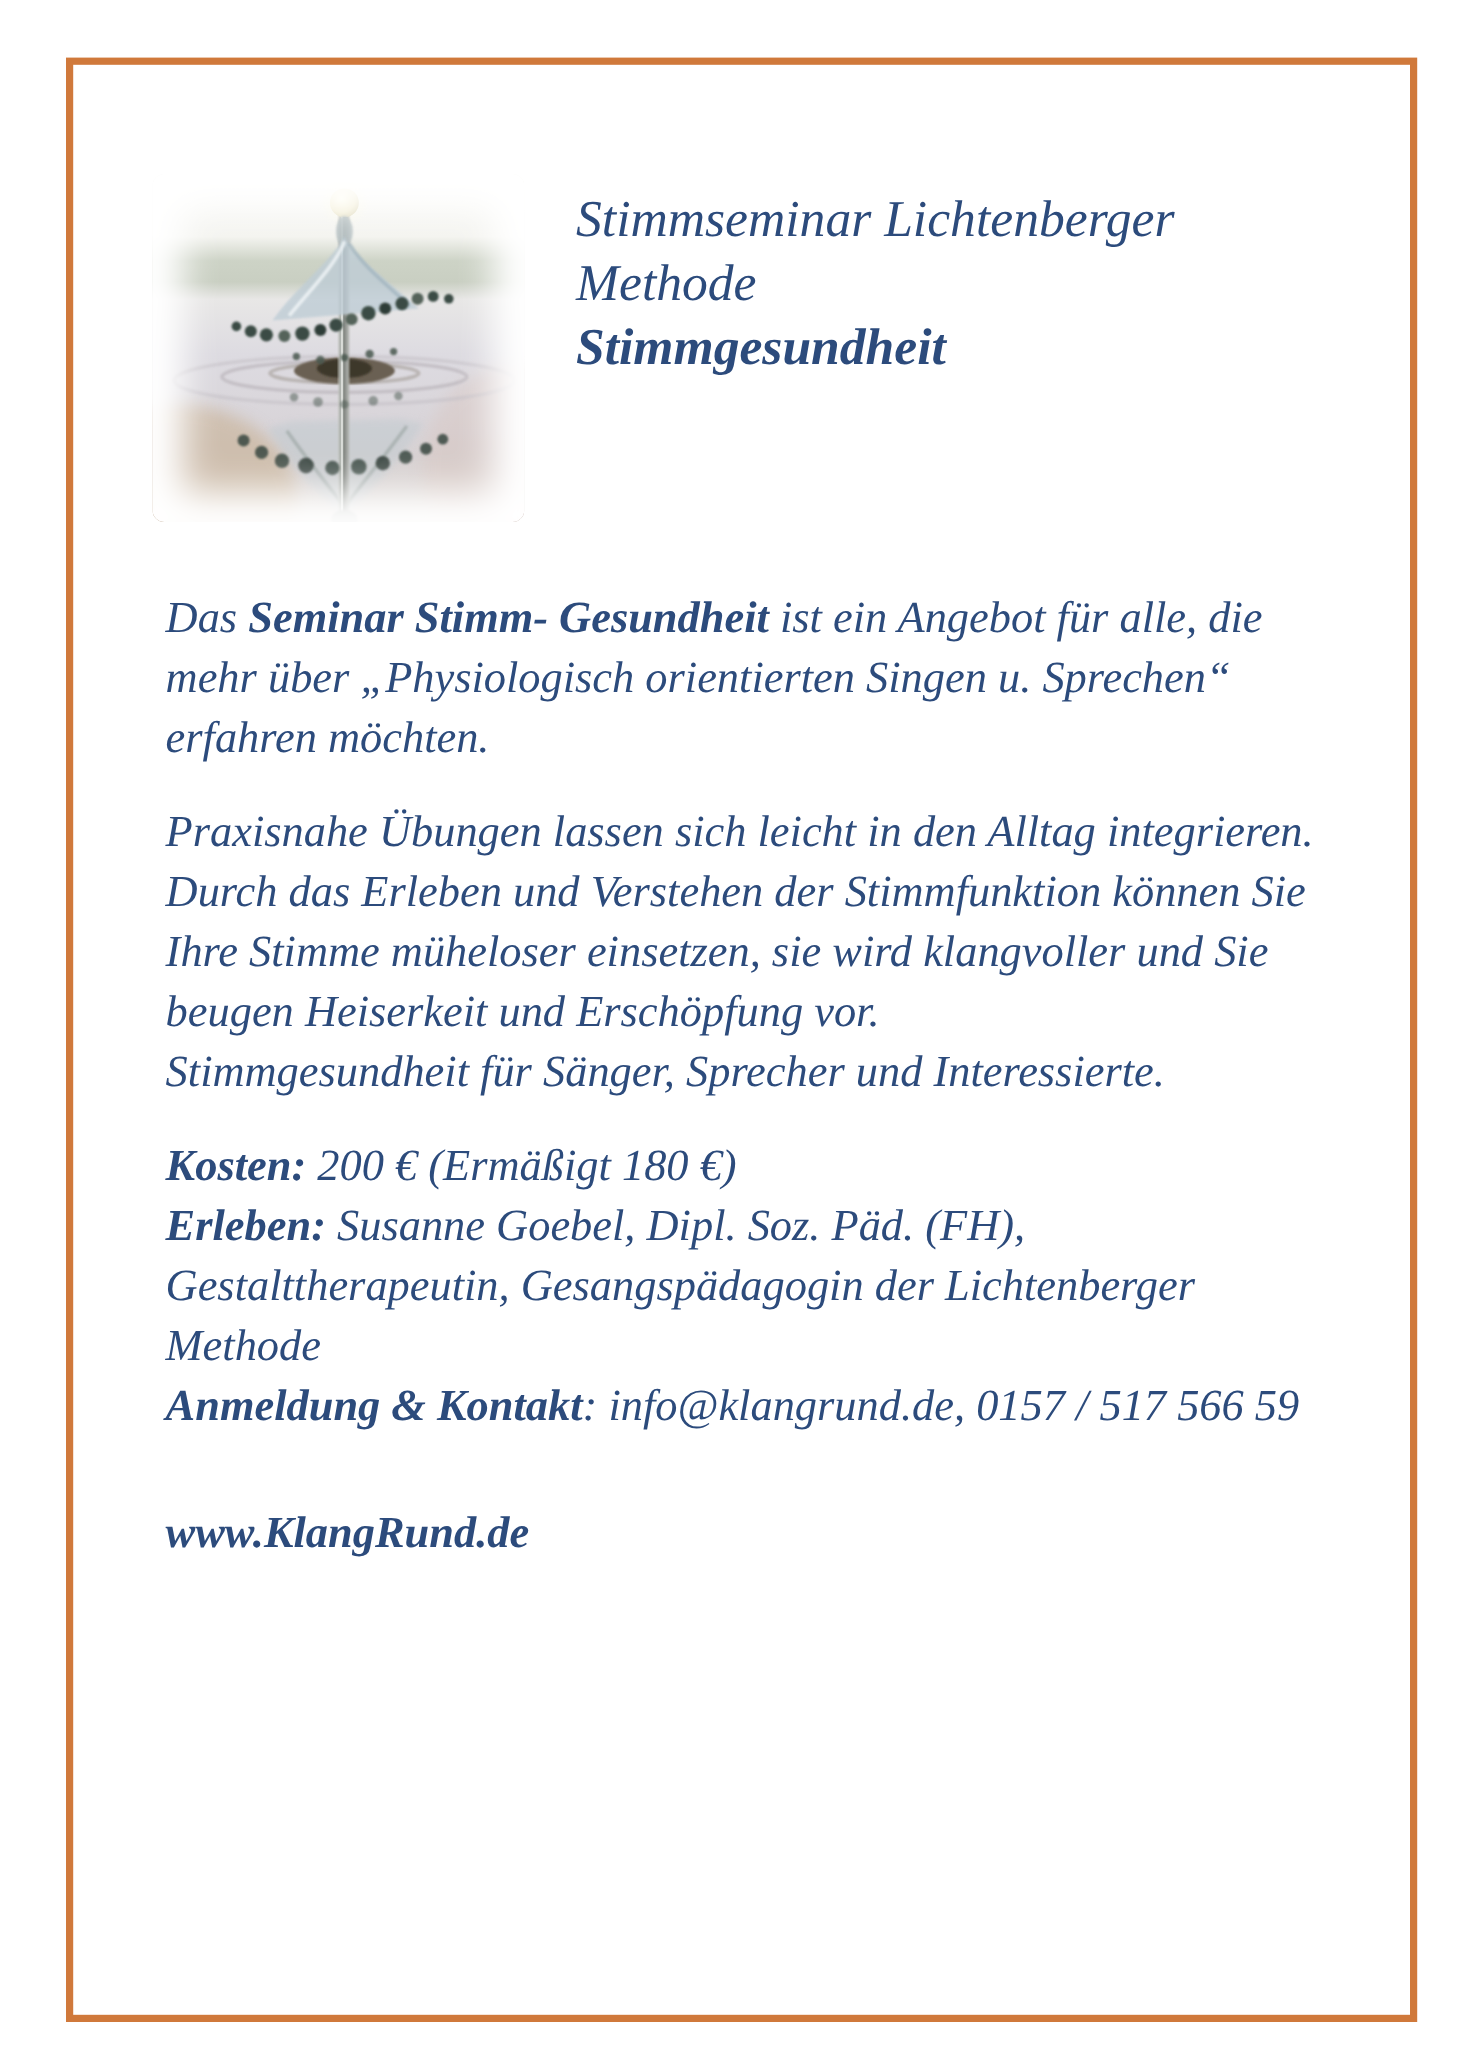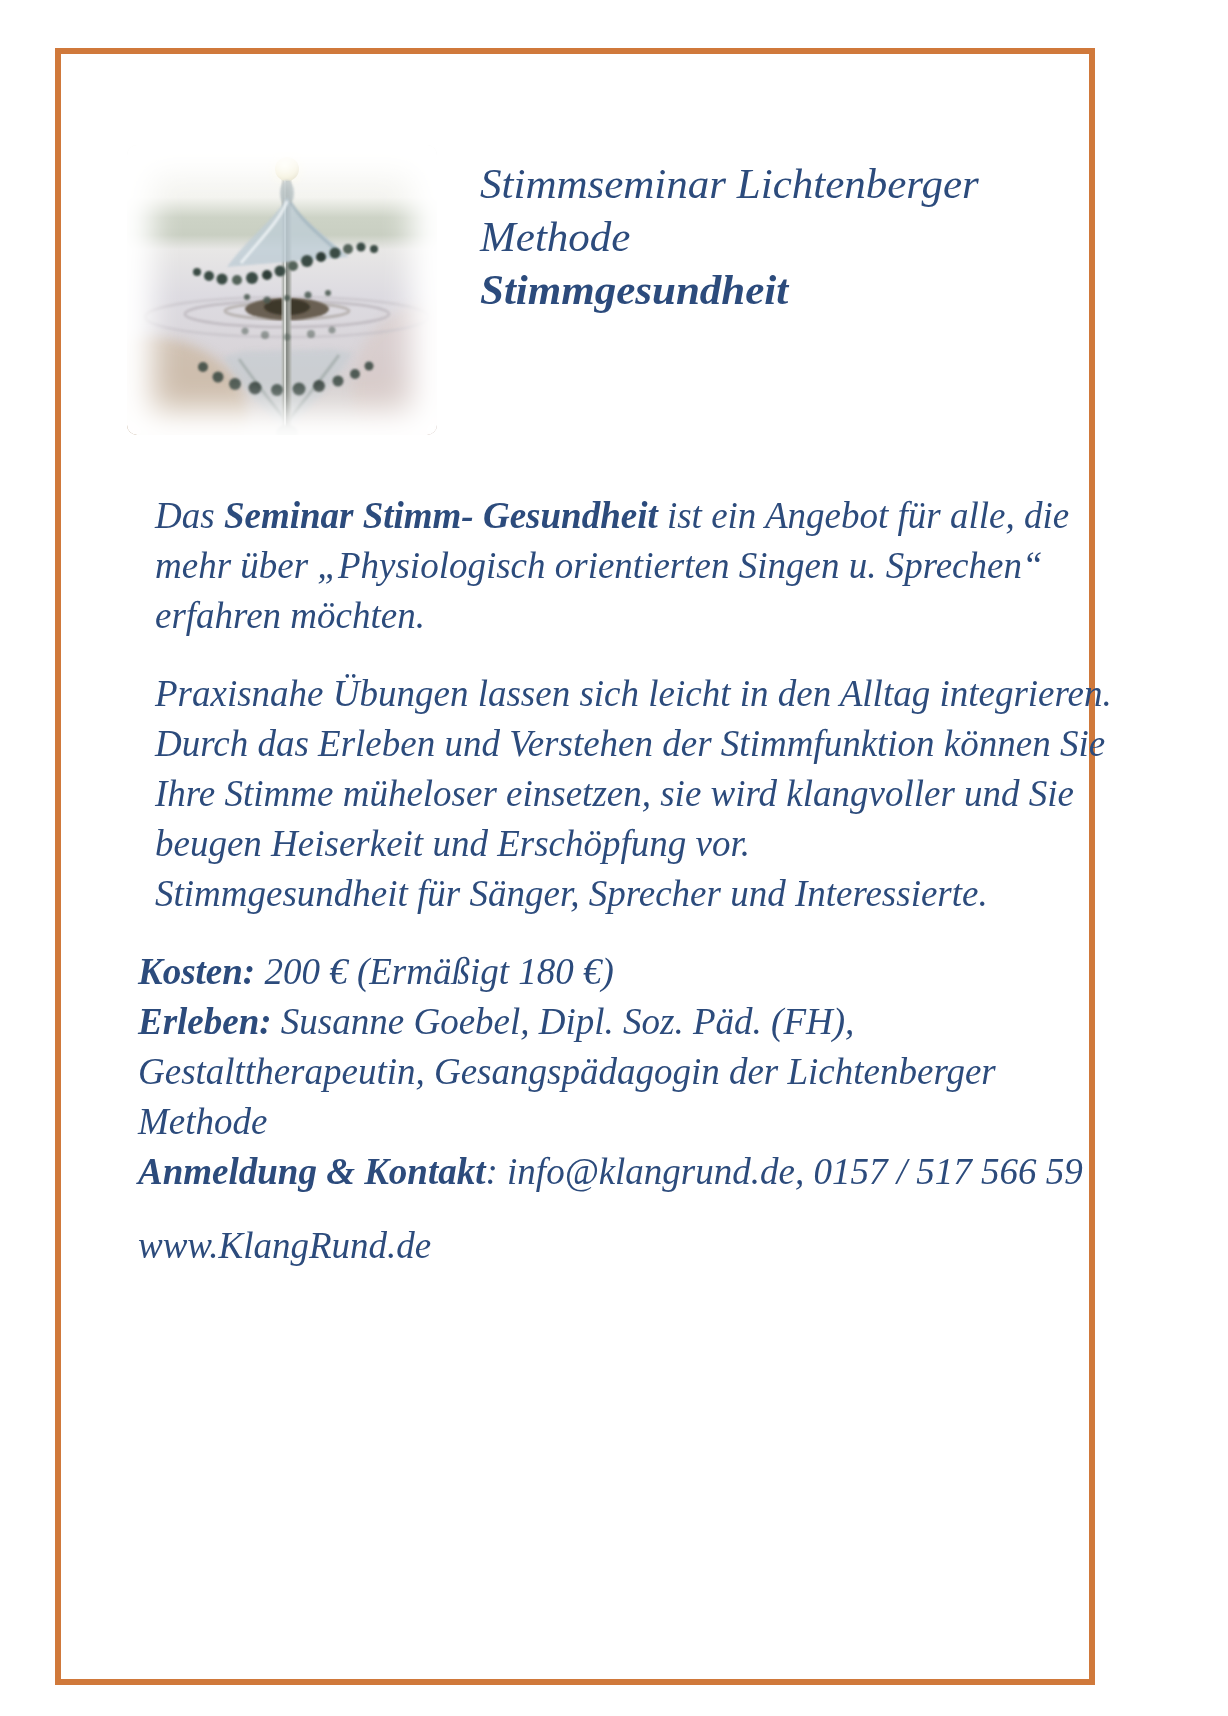--- a/index.html
+++ b/index.html
@@ -7,21 +7,21 @@
     position:relative;
     width:1228px; height:1716px;
     background:#ffffff;
     font-family:"Liberation Serif","DejaVu Serif",serif;
     font-style:italic;
     color:#2C4B7C;
     overflow:hidden;
   }
   .frame {
     position:absolute; left:55px; top:48px;
-    width:1040px; height:1637px;
+    width:1126px; height:1637px;
     box-sizing:border-box;
     border:6px solid #D0793B;
     background:#ffffff;
   }
   .header { display:flex; align-items:flex-start; margin:91px 0 0 66px; }
   .photo {
     position:relative; flex:none;
     width:310px; height:290px;
     border-radius:10px; overflow:hidden;
     background:#fff;
@@ -29,24 +29,24 @@
   .photo::after {
     content:""; position:absolute; inset:0;
     box-shadow: inset 0 0 30px 26px #ffffff;
     border-radius:10px;
     pointer-events:none;
   }
   .title-block { margin-left:43px; padding-top:12px; font-size:43px; line-height:53px; }
   .t-bold { font-weight:bold; }
 
   .body-block { margin:56px 0 0 77px; width:978px; font-size:37px; line-height:50px; }
-  .para { margin:0 0 28px 17px; white-space:pre-line; }
+  .para { margin:0 0 28px 0; white-space:pre-line; }
   .b { font-weight:bold; }
   .detail-row { margin:0; white-space:pre-line; }
-  .website { margin:24px 0 0 0; font-weight:normal; font-size:37px; line-height:50px; }
+  .website { margin:56px 0 0 0; font-weight:bold; font-size:37px; line-height:50px; }
 </style>
 </head>
 <body>
 
 <div class="page">
   <div class="frame">
 
     <div class="header">
       <div class="photo">
         <svg width="310" height="290" viewBox="0 0 310 290" xmlns="http://www.w3.org/2000/svg">

